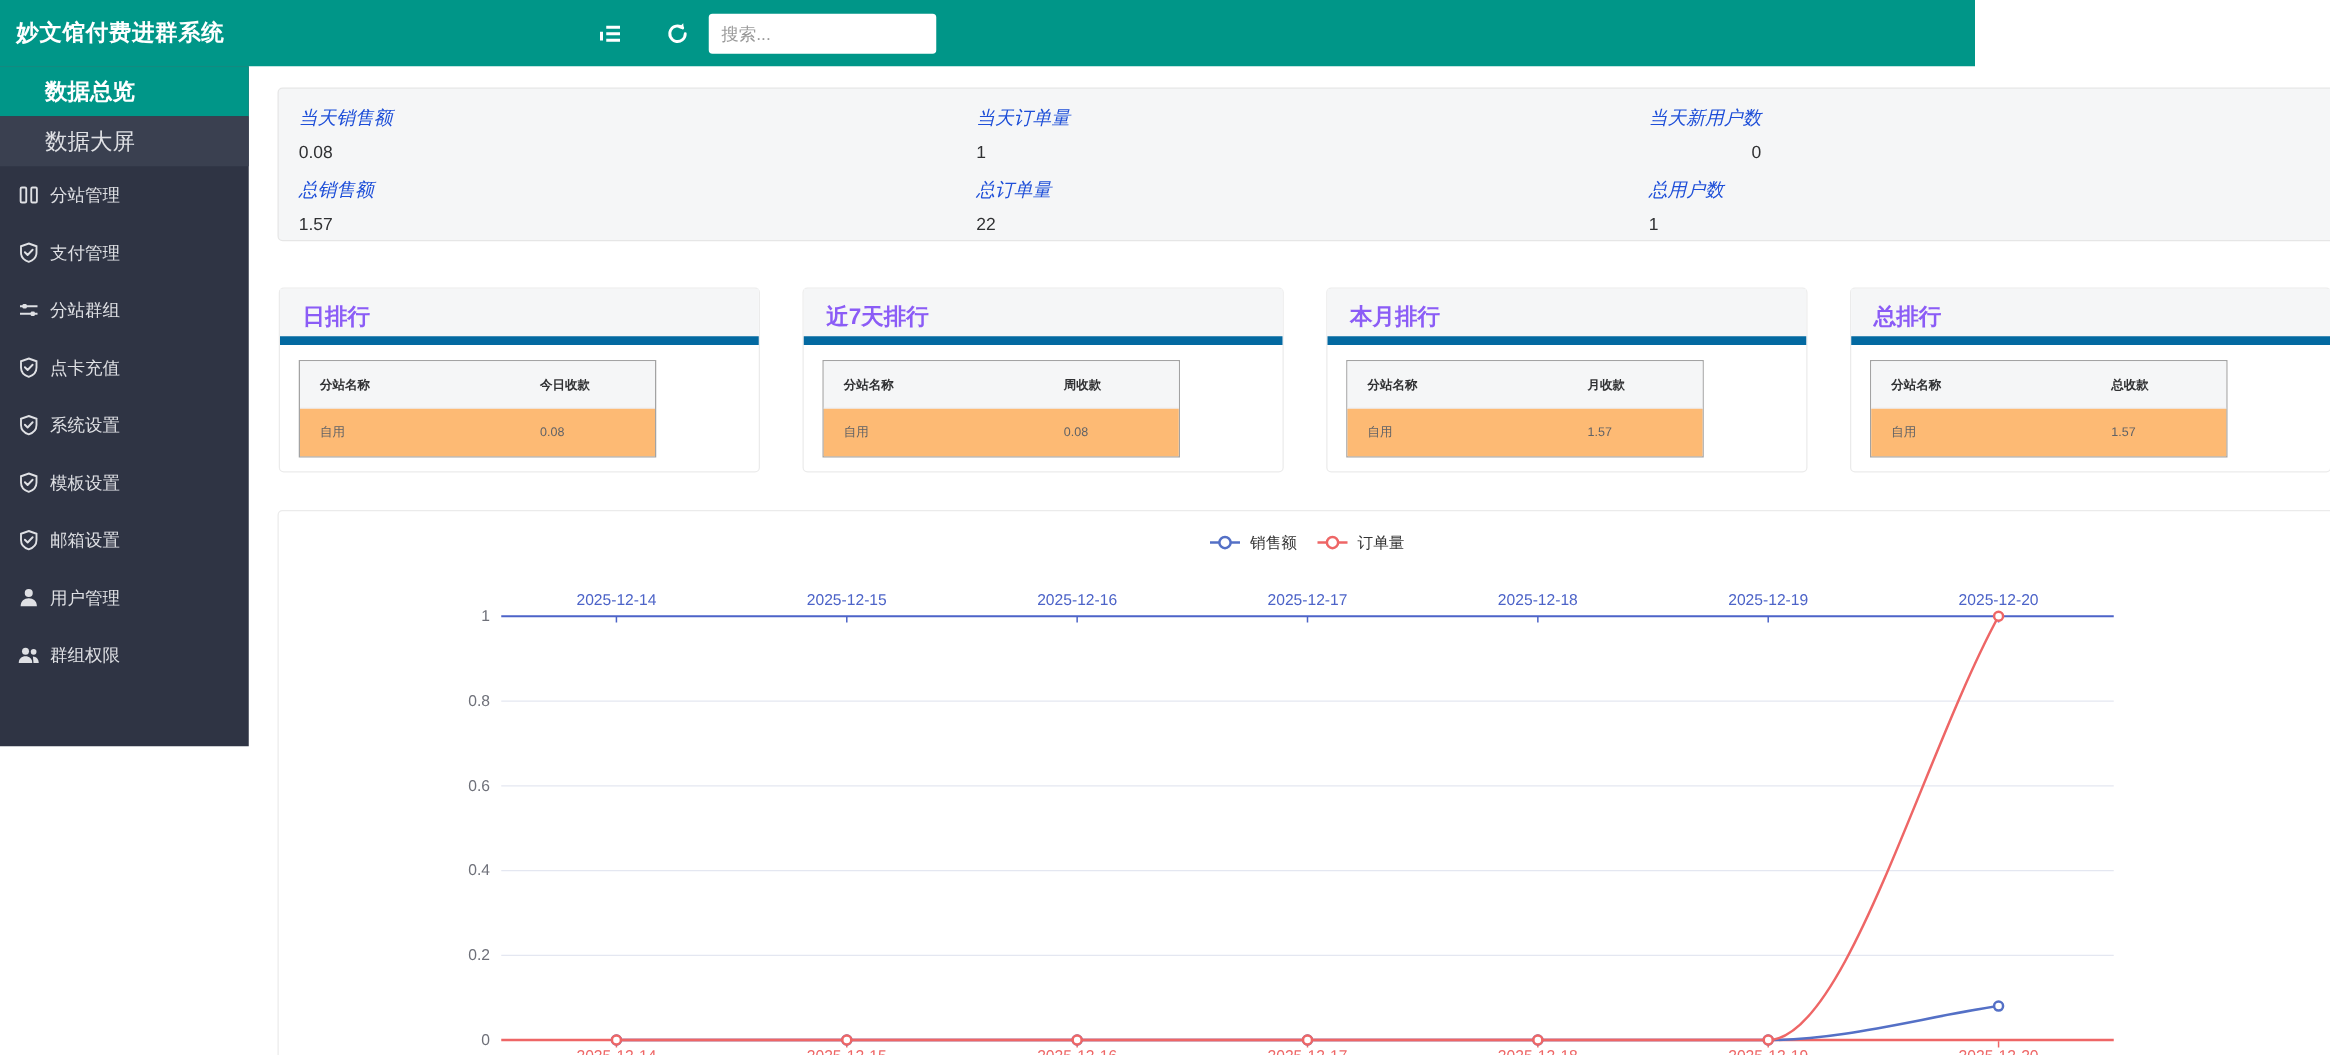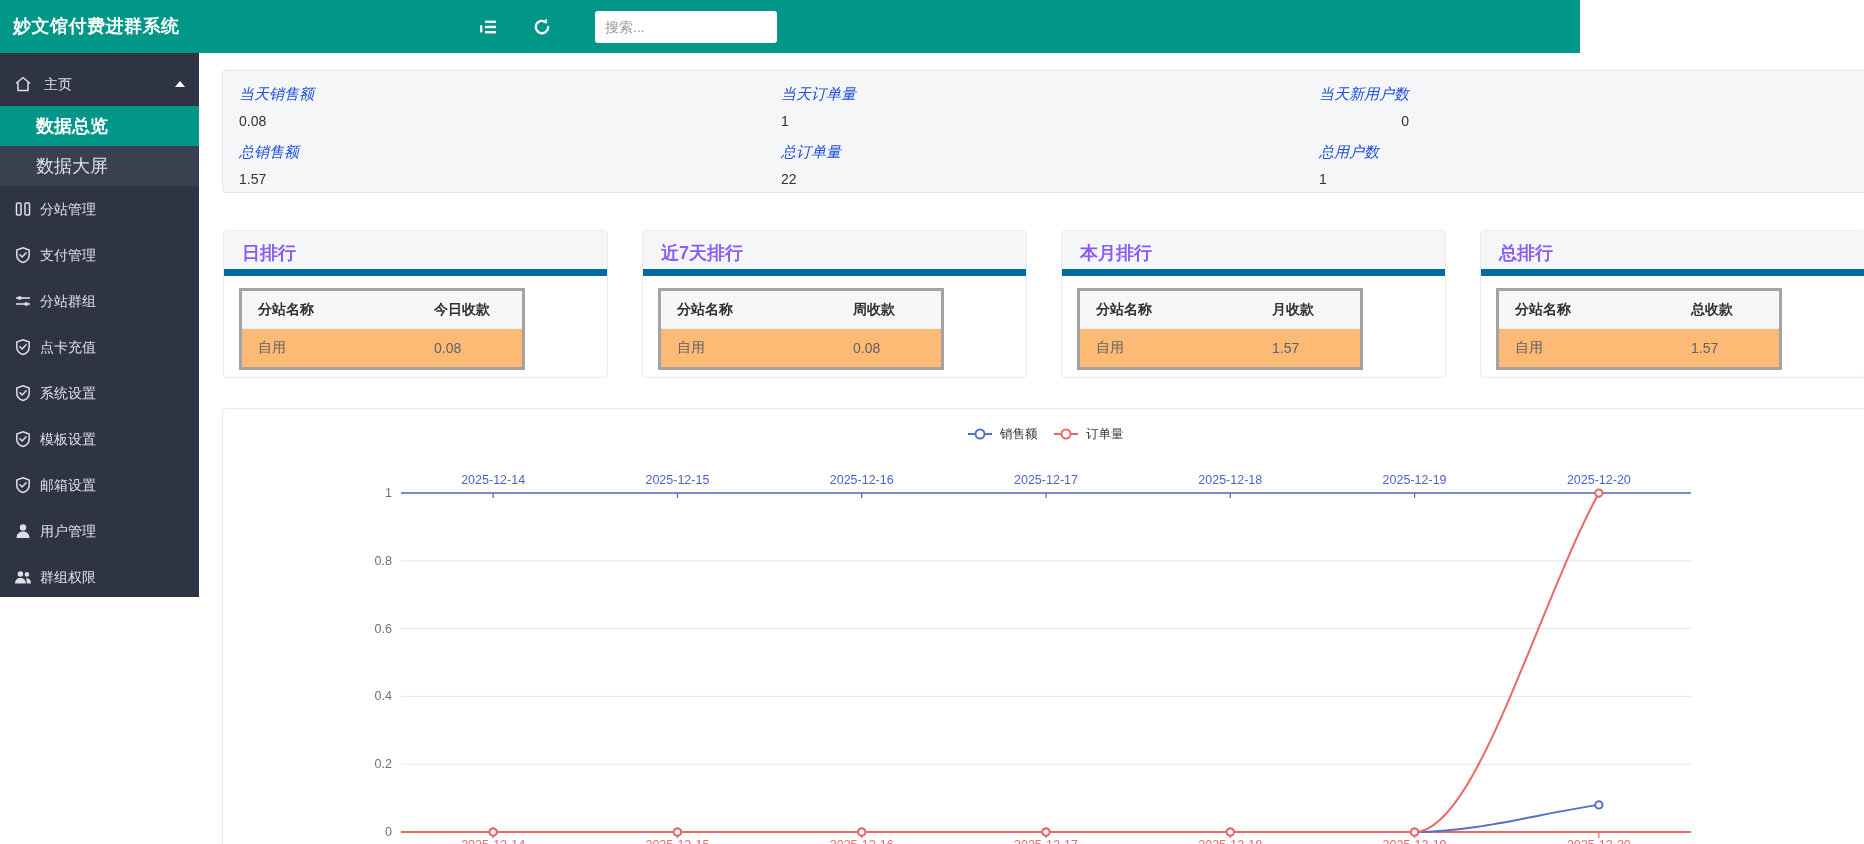--- a/index.html
+++ b/index.html
@@ -8,21 +8,21 @@
   #stage { position:relative; width:1864px; height:844px; background:#fff; }
 
   
   .header { position:absolute; left:0; top:0; width:1580px; height:53px; background:#009688; }
   .brand  { position:absolute; left:13px; top:0; height:53px; line-height:53px;
             color:#fff; font-size:18px; font-weight:bold; letter-spacing:.5px; }
   .hicon  { position:absolute; top:17px; width:20px; height:20px; cursor:pointer; }
   .hicon svg { display:block; }
   .search-box { position:absolute; left:567px; top:11px; width:182px; height:32px;
             background:#fff; border:none; border-radius:3px; padding:0 10px;
-            font-size:14px; color:#333; outline:none;margin-left:28px; }
+            font-size:14px; color:#333; outline:none; }
   .search-box::placeholder { color:#9a9a9a; }
   .username { position:absolute; left:1829px; top:0; height:53px; line-height:53px;
             color:#fff; font-size:15px; white-space:nowrap; }
 
   
   .sidebar { position:absolute; left:0; top:53px; width:199px; height:544px; background:#2f3444; }
   .side-item { position:relative; height:46px; line-height:46px; color:#dfe0e4; font-size:14px;
             padding-left:14px; cursor:pointer; white-space:nowrap; }
   .side-item .mi { display:inline-block; width:18px; height:18px; vertical-align:-4px; margin-right:8px; }
   .side-item .mi svg { display:block; }
@@ -40,21 +40,21 @@
   .stat-cell { position:absolute; }
   .stat-label { font-size:15px; color:#1d4ed8; margin-bottom:9px;font-style:italic; }
   .stat-value { font-size:14px; color:#303133; }
 
   
   .rank-card { position:absolute; top:230px; width:385px; height:148px;
             background:#fff; border:1px solid #ebebeb; border-radius:4px; }
   .rank-title { height:45px; line-height:45px; padding-left:18px; background:#f5f6f7;
             border-bottom:7px solid #0369a1; font-size:18px; font-weight:bold; color:#8b5cf6; }
   .rank-table { position:absolute; left:15px; top:57px; width:286px;
-            border:3px solid #a3a3a3; font-size:14px; }
+            border:1px solid #a3a3a3; font-size:10px; }
   .rt-row { display:flex; height:38px; align-items:center; }
   .rt-row.head { background:#f5f6f7; font-weight:bold; color:#303133; border-bottom:1px solid #ebeef5; }
   .rt-row.data { background:#fdba74; color:#606266; }
   .rt-c1 { width:192px; padding-left:16px; }
   .rt-c2 { flex:1; }
 
   
   .chart-card { position:absolute; left:222px; top:408px; width:1646px; height:470px;
             background:#fff; border:1px solid #ebebeb; border-radius:4px; }
   .chart-card svg { position:absolute; left:0; top:0; }
@@ -89,30 +89,20 @@
       <svg width="17" height="17" viewBox="0 0 17 17" fill="none" stroke="#fff" stroke-width="1.8" stroke-linecap="round">
         <path d="M6 1.5 L1.5 1.5 L1.5 6 M11 1.5 L15.5 1.5 L15.5 6 M6 15.5 L1.5 15.5 L1.5 11 M11 15.5 L15.5 15.5 L15.5 11"></path>
         <path d="M1.5 1.5 L6.2 6.2 M15.5 1.5 L10.8 6.2 M1.5 15.5 L6.2 10.8 M15.5 15.5 L10.8 10.8" stroke-width="1.4"></path>
       </svg>
     </div>
 
     <div class="username">12345</div>
   </div>
 
   <div class="sidebar">
-    <div class="side-item first">
-      <span class="mi">
-        <svg width="18" height="18" viewBox="0 0 18 18" fill="none" stroke="#dfe0e4" stroke-width="1.5" stroke-linejoin="round">
-          <path d="M2 8.5 L9 2.5 L16 8.5"></path>
-            <path d="M4 7.5 V15.5 H14 V7.5"></path>
-        </svg>
-      </span>
-      <span>主页</span>
-      <span class="caret"></span>
-    </div>
     <div id="home-subitems">
         <div class="sub-item active">数据总览</div>
         <div class="sub-item">数据大屏</div>
       </div>
     <div id="side-items">
         <div class="side-item"><span class="mi"><svg width="18" height="18" viewBox="0 0 18 18" fill="none" stroke="#dfe0e4" stroke-width="1.5">
               <rect x="2.5" y="3" width="4.5" height="12" rx="1"></rect>
               <rect x="11" y="3" width="4.5" height="12" rx="1"></rect>
             </svg></span><span>分站管理</span></div>
         <div class="side-item"><span class="mi"><svg width="18" height="18" viewBox="0 0 18 18" fill="none" stroke="#dfe0e4" stroke-width="1.5">

